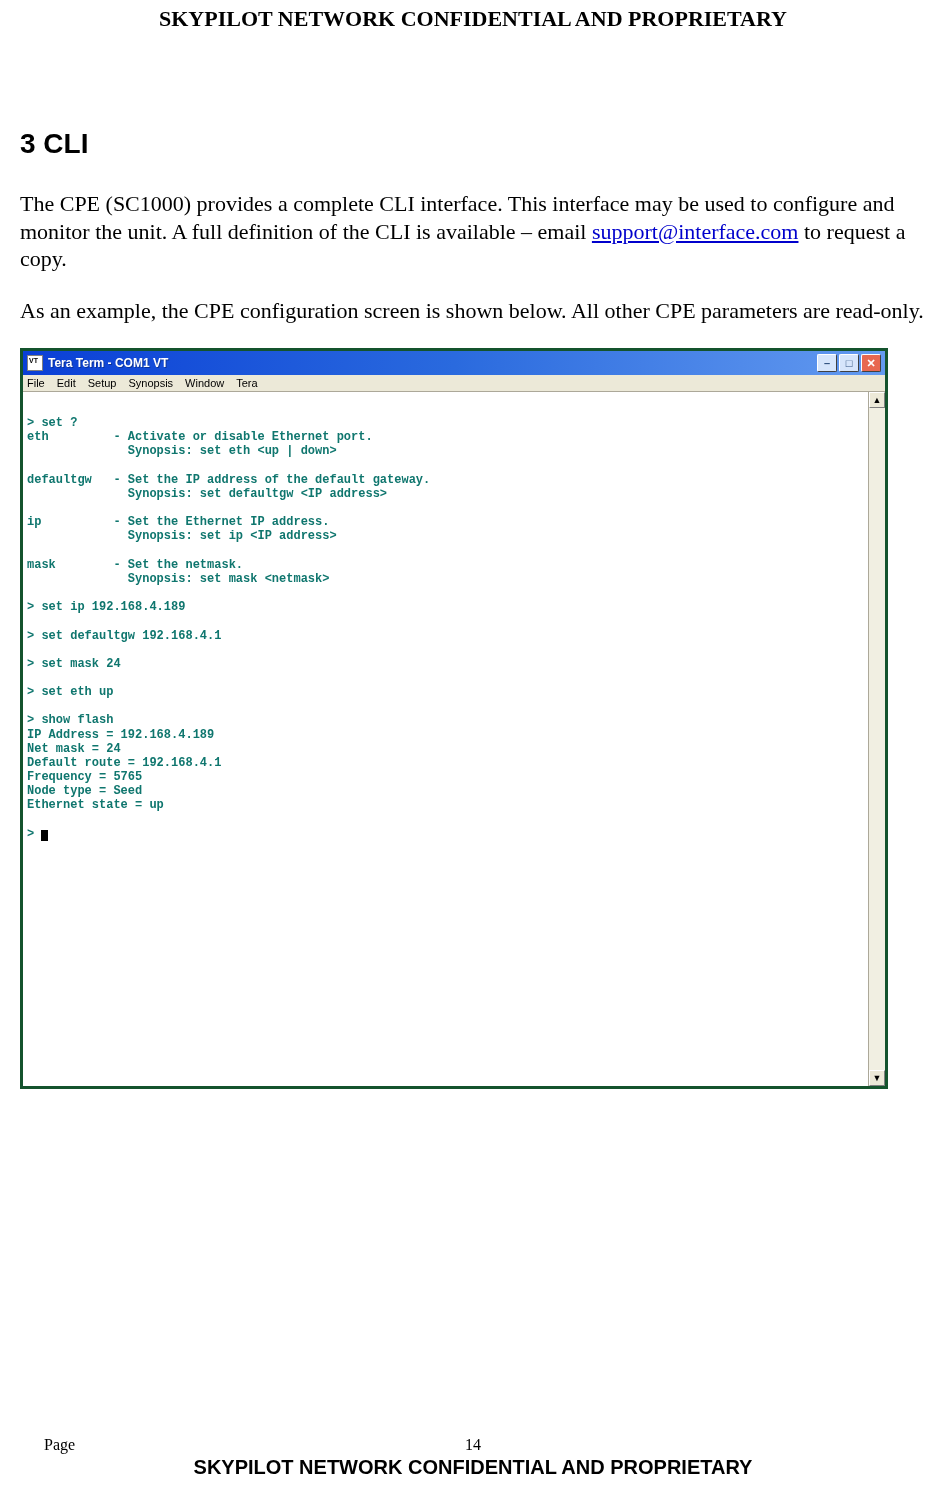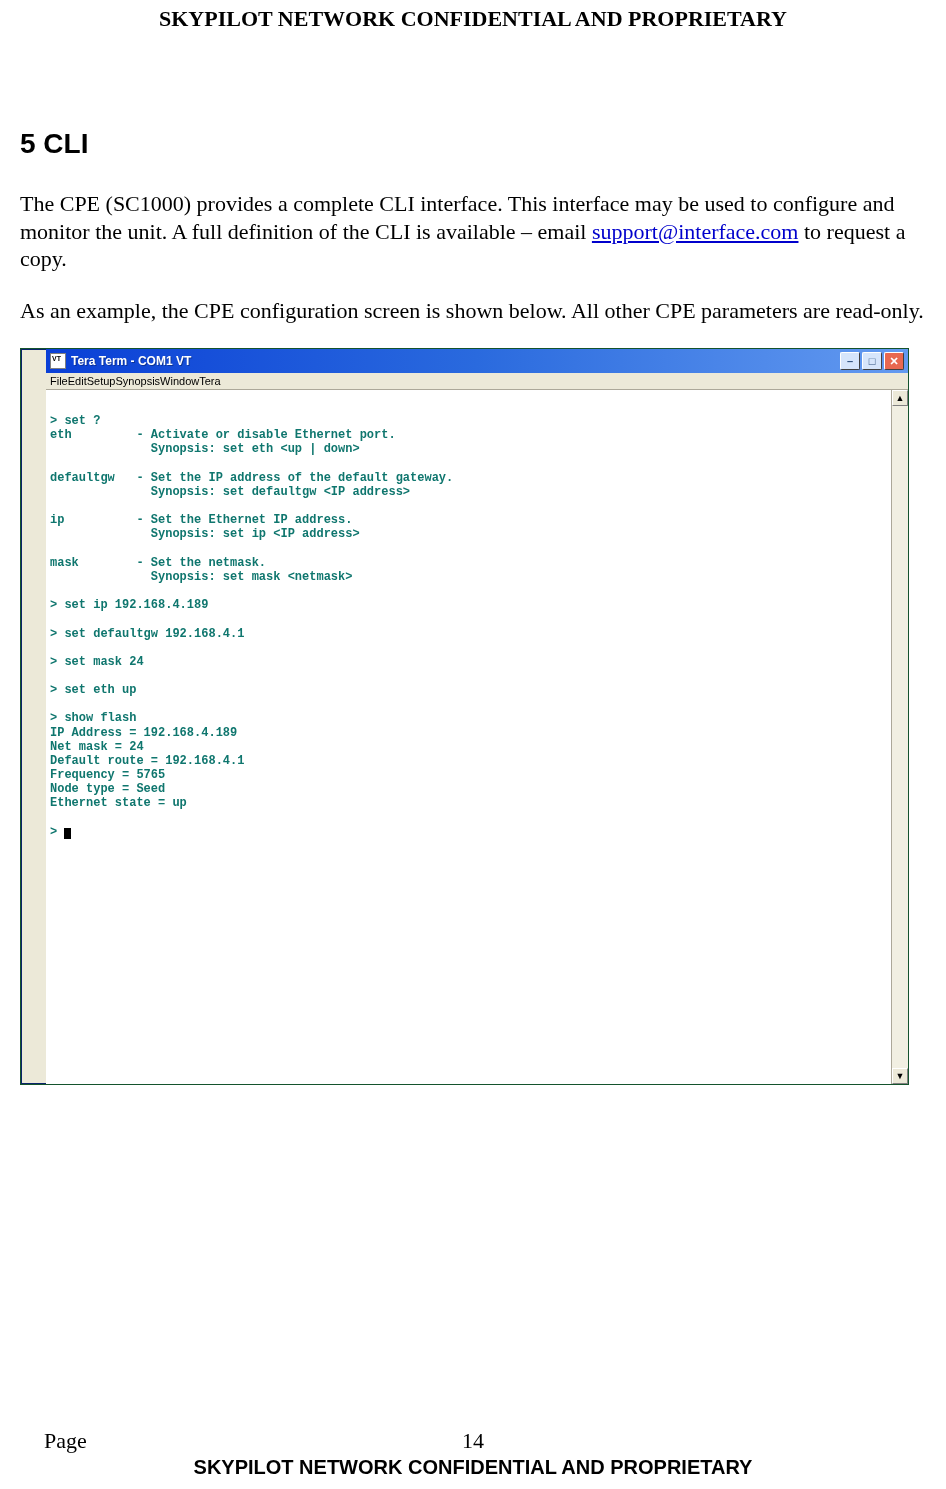--- a/index.html
+++ b/index.html
@@ -37,24 +37,23 @@
     margin: 0 0 24px 0;
   }
   a.email-link {
     color: #0000cc;
     text-decoration: underline;
   }
   
   .tt-window {
     margin-top: 12px;
     width: 862px;
-    border: 1px solid #14532d;
+    border: 3px solid #14532d;
     box-shadow: 0 0 0 1px #0a246a inset;
     background: #ece9d8;
-    padding-left: 25px;
   }
   .tt-titlebar {
     background: linear-gradient(to bottom, #2a6ade 0%, #0a246a 100%);
     background: linear-gradient(to right, #0a3fd6 0%, #2a6ade 50%, #639af0 100%);
     color: #fff;
     height: 24px;
     display: flex;
     align-items: center;
     padding: 0 4px;
     font-family: Tahoma, Arial, sans-serif;
@@ -108,20 +107,21 @@
   .tt-winbtn.close {
     background:#e86850;
     color:#fff;
   }
   .tt-menubar {
     background:#ece9d8;
     font-family: Tahoma, Arial, sans-serif;
     font-size: 11px;
     padding: 2px 4px;
     display:flex;
+    gap: 12px;
     border-bottom:1px solid #aca899;
   }
   .tt-menubar span { color:#000; }
   .tt-client {
     display:flex;
     background:#fff;
   }
   .tt-terminal {
     flex:1;
     background:#fff;
@@ -162,41 +162,41 @@
   }
   .sb-track { flex:1; background:#f1efe2; }
   .page-footer {
     position:absolute;
     left:0; right:0;
     bottom: 10px;
     text-align:center;
   }
   .footer-row1 {
     display:flex;
-    font-size:22px;
+    font-size:16px;
     font-family:"Times New Roman", Times, serif;
     align-items:center;
   }
   .footer-row1 .lbl { position:absolute; left:44px; }
   .footer-row1 .num { width:100%; text-align:center; }
   .footer-row2 {
     font-family: Arial, Helvetica, sans-serif;
     font-weight: bold;
     font-size: 20px;
     margin-top: 2px;
   }
 </style>
 </head>
 <body>
 
 <div class="page">
 
   <div class="top-header">SKYPILOT NETWORK CONFIDENTIAL AND PROPRIETARY</div>
 
-  <div class="section-heading">5   CLI</div>
+  <div class="section-heading">3   CLI</div>
 
   <p class="body-text">
     <span>The CPE (SC1000) provides a complete CLI interface. This interface may be used to configure and monitor the unit. A full definition of the CLI is available – email </span><a class="email-link" href="#">support@interface.com</a><span> to request a copy.</span>
   </p>
 
   <p class="body-text">As an example, the CPE configuration screen is shown below. All other CPE parameters are read-only.</p>
 
   <div class="tt-window">
     <div class="tt-titlebar">
       <span class="tt-appicon"></span>

